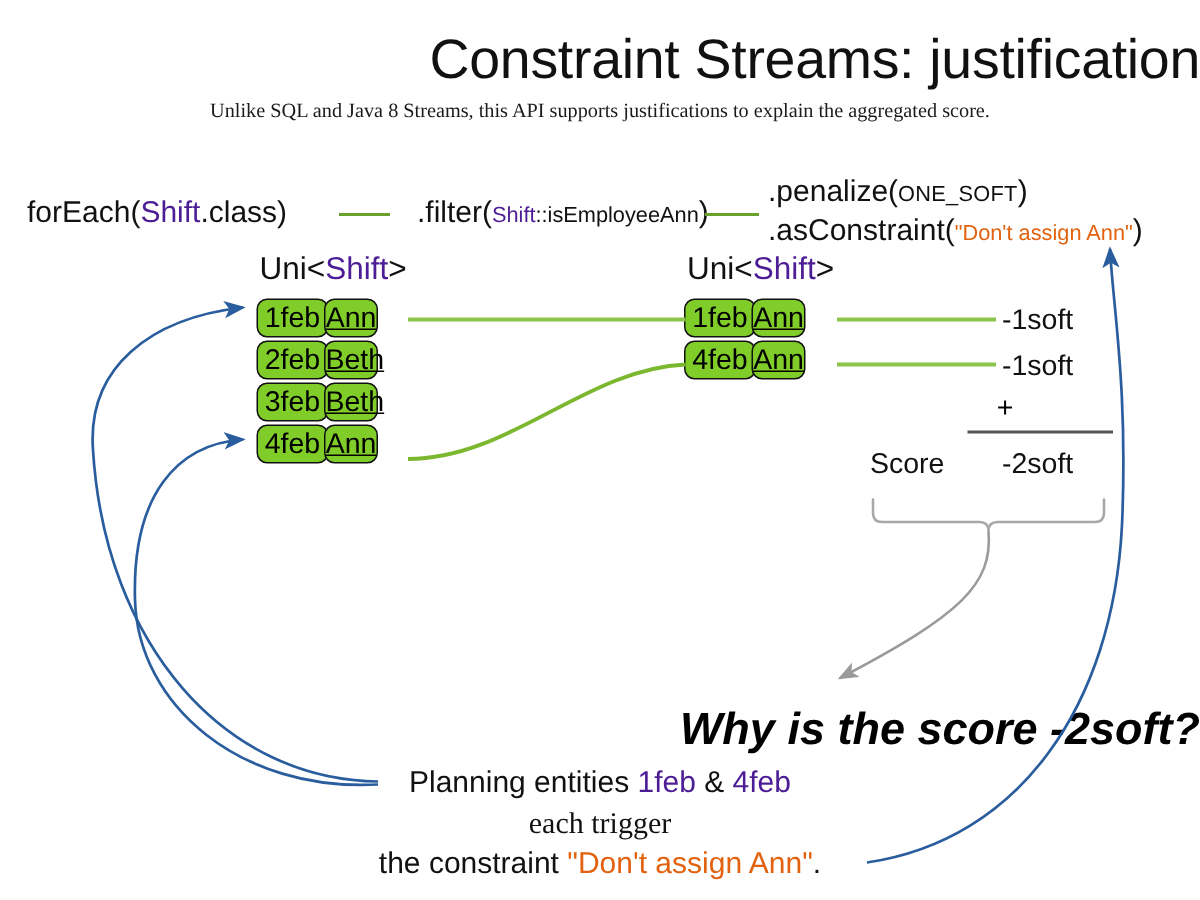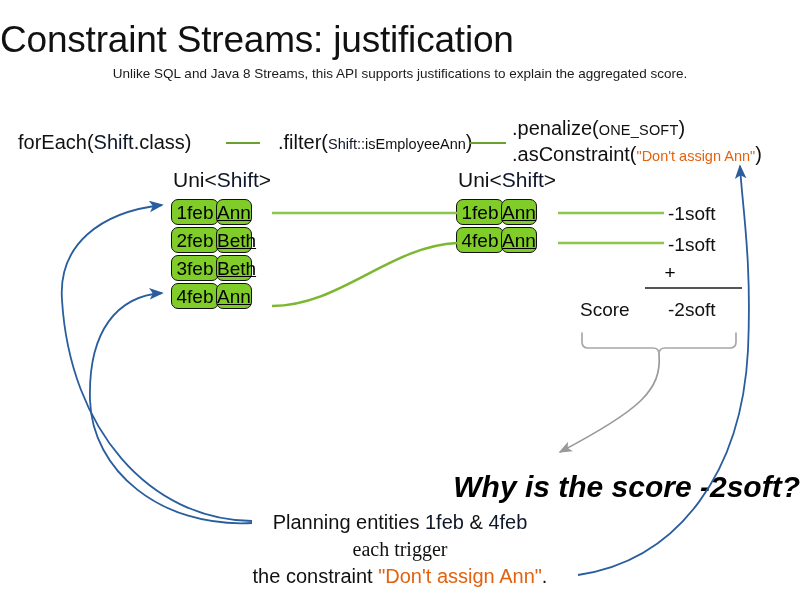--- a/index.html
+++ b/index.html
@@ -15,50 +15,51 @@
     overflow: hidden;
     font-family: "Liberation Sans", sans-serif;
     color: #000000;
   }
 
   
   #title {
     position: absolute;
     left: 0; top: 18px;
     width: 800px;
-    text-align: left;
+    text-align: right;
     font-size: 37px;
     font-weight: 400;
     line-height: 44px;
     letter-spacing: -0.2px;
     color: #111111;
   }
   #subtitle {
     position: absolute;
     left: 0; top: 66px;
     width: 800px;
     text-align: center;
     font-size: 13.5px;
     font-weight: 400;
     color: #1a1a1a;
+    font-family: Liberation Serif, serif;
   }
 
   
   .code {
     position: absolute;
     font-size: 20px;
     white-space: nowrap;
     color: #111111;
   }
   #code-foreach { left: 18px; top: 131px; }
   #code-filter  { left: 250px; top: 131px; margin-left: 28px; }
   #code-penalize { left: 512px; top: 117px; }
   #code-asconstraint { left: 512px; top: 143px; }
 
-  .tok-green { color: #0f172a; }
+  .tok-green { color: #4c1d95; }
   .tok-orange { color: #e2620f; }
   .tok-small { font-size: 14.5px; }
   .tok-caps { font-size: 14.5px; letter-spacing: 0.2px; }
   .tok-str { color: #e2620f; font-size: 14.5px; }
 
   
   .code-sep {
     position: absolute;
     height: 0;
     border-top: 2px solid #6aa12c;

